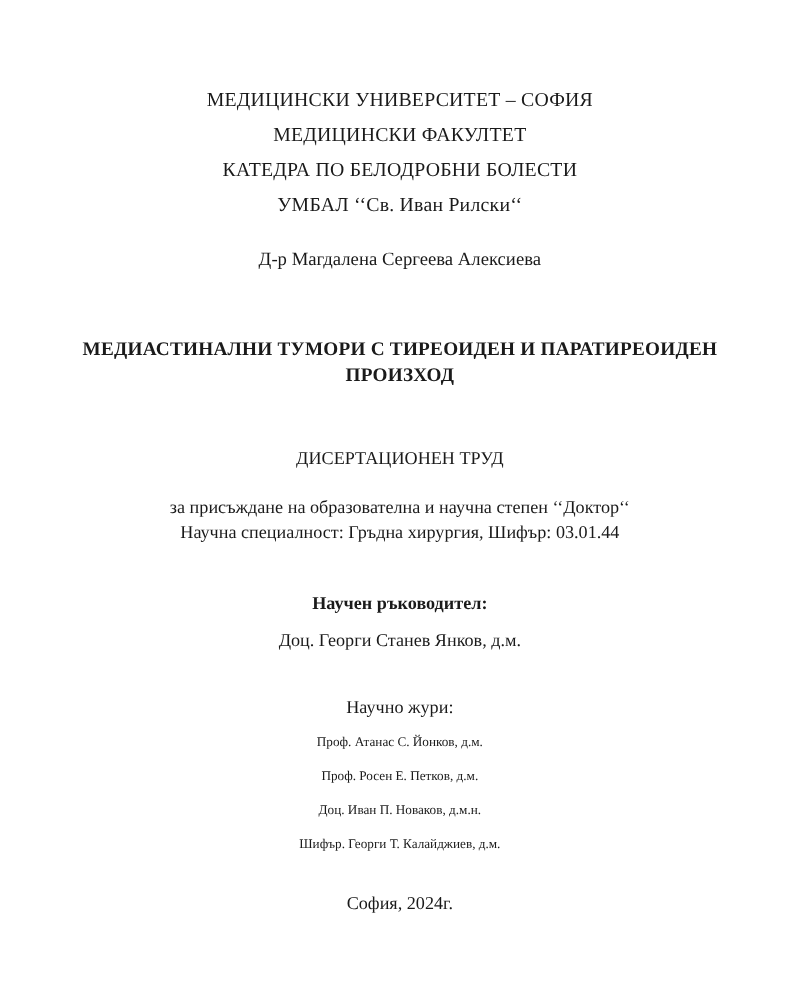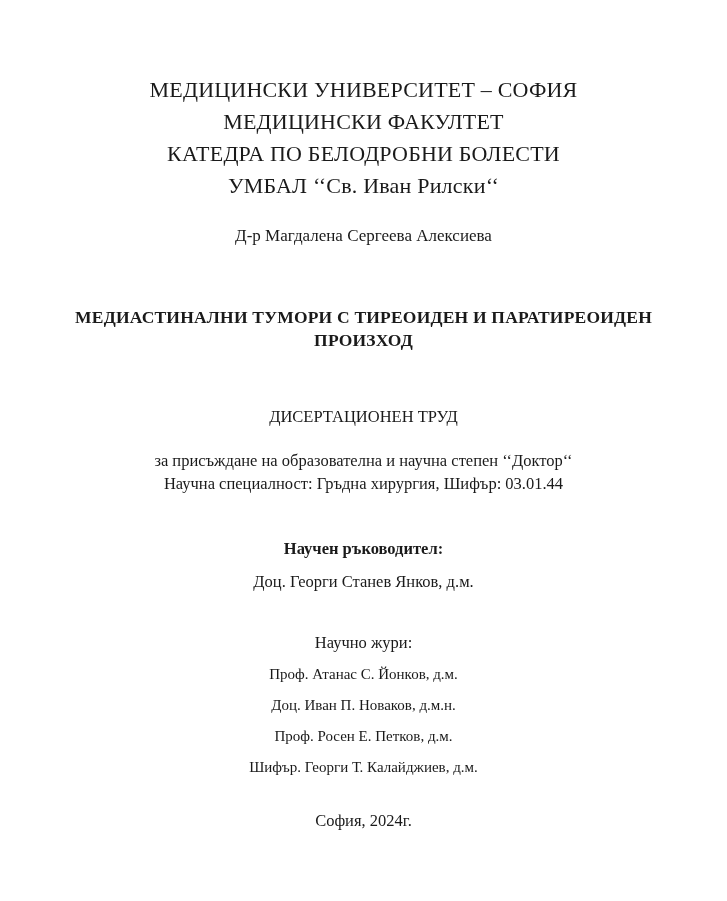--- a/index.html
+++ b/index.html
@@ -16,21 +16,21 @@
   }
   .page {
     width: 727px;
     height: 901px;
     box-sizing: border-box;
     padding-top: 74px;
     text-align: center;
     background: #ffffff;
   }
   .hdr-line {
-    font-size: 22px;
+    font-size: 18px;
     line-height: 32px;
     letter-spacing: 0.2px;
   }
   .author {
     margin-top: 24px;
     font-size: 17px;
     font-weight: normal;
   }
   .title {
     margin: 60px auto 0 auto;
@@ -64,21 +64,21 @@
   .jury-heading {
     margin-top: 41px;
     font-size: 16.5px;
     font-weight: normal;
   }
   .jury-list {
     margin-top: 6px;
   }
   .jury-member {
     margin-top: 0;
-    font-size: 15px;
+    font-size: 12px;
     line-height: 31px;
   }
   .footer-line {
     margin-top: 28px;
     font-size: 16.5px;
   }
 </style>
 </head>
 <body>
 
@@ -96,20 +96,20 @@
   <div class="thesis-type">ДИСЕРТАЦИОНЕН ТРУД</div>
   <div class="degree-line">за присъждане на образователна и научна степен ‘‘Доктор‘‘</div>
   <div class="specialty-line">Научна специалност: Гръдна хирургия, Шифър: 03.01.44</div>
 
   <div class="supervisor-heading">Научен ръководител:</div>
   <div class="supervisor-name">Доц. Георги Станев Янков, д.м.</div>
 
   <div class="jury-heading">Научно жури:</div>
   <div class="jury-list">
     <div class="jury-member">Проф. Атанас С. Йонков, д.м.</div>
+    <div class="jury-member">Проф. Росен Е. Петков, д.м.</div>
     <div class="jury-member">Доц. Иван П. Новаков, д.м.н.</div>
-    <div class="jury-member">Проф. Росен Е. Петков, д.м.</div>
     <div class="jury-member">Шифър. Георги Т. Калайджиев, д.м.</div>
   </div>
 
   <div class="footer-line">София, 2024г.</div>
 
 </div>
 
 </body></html>

